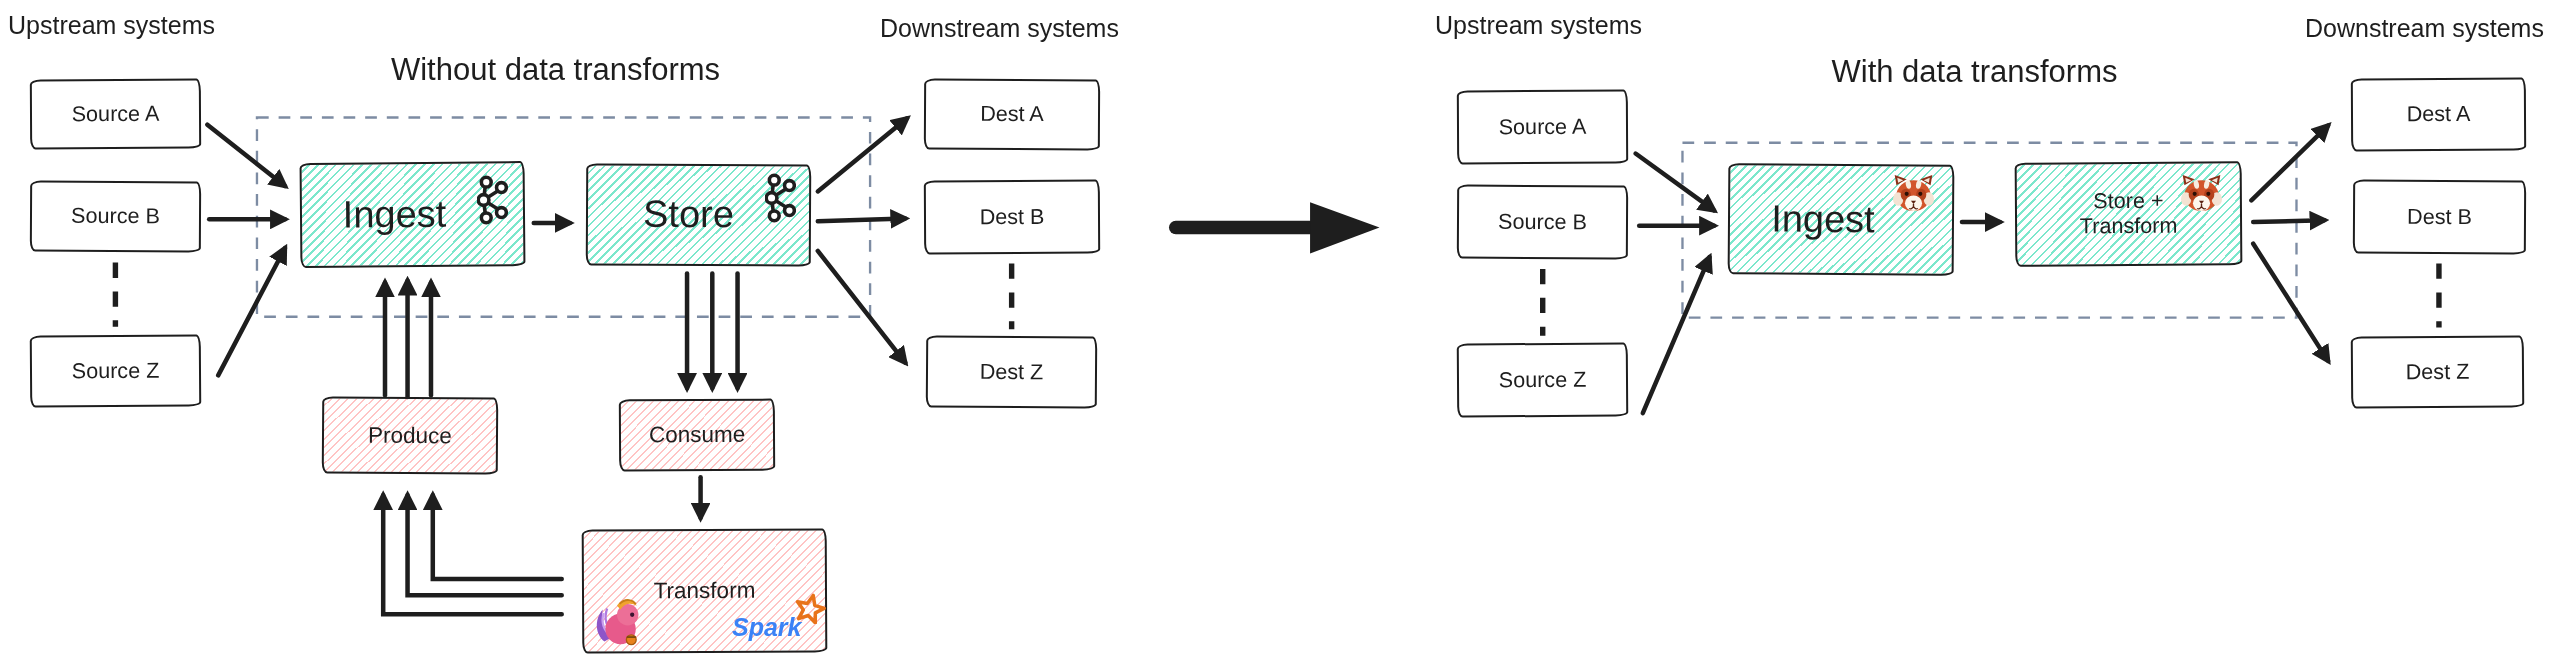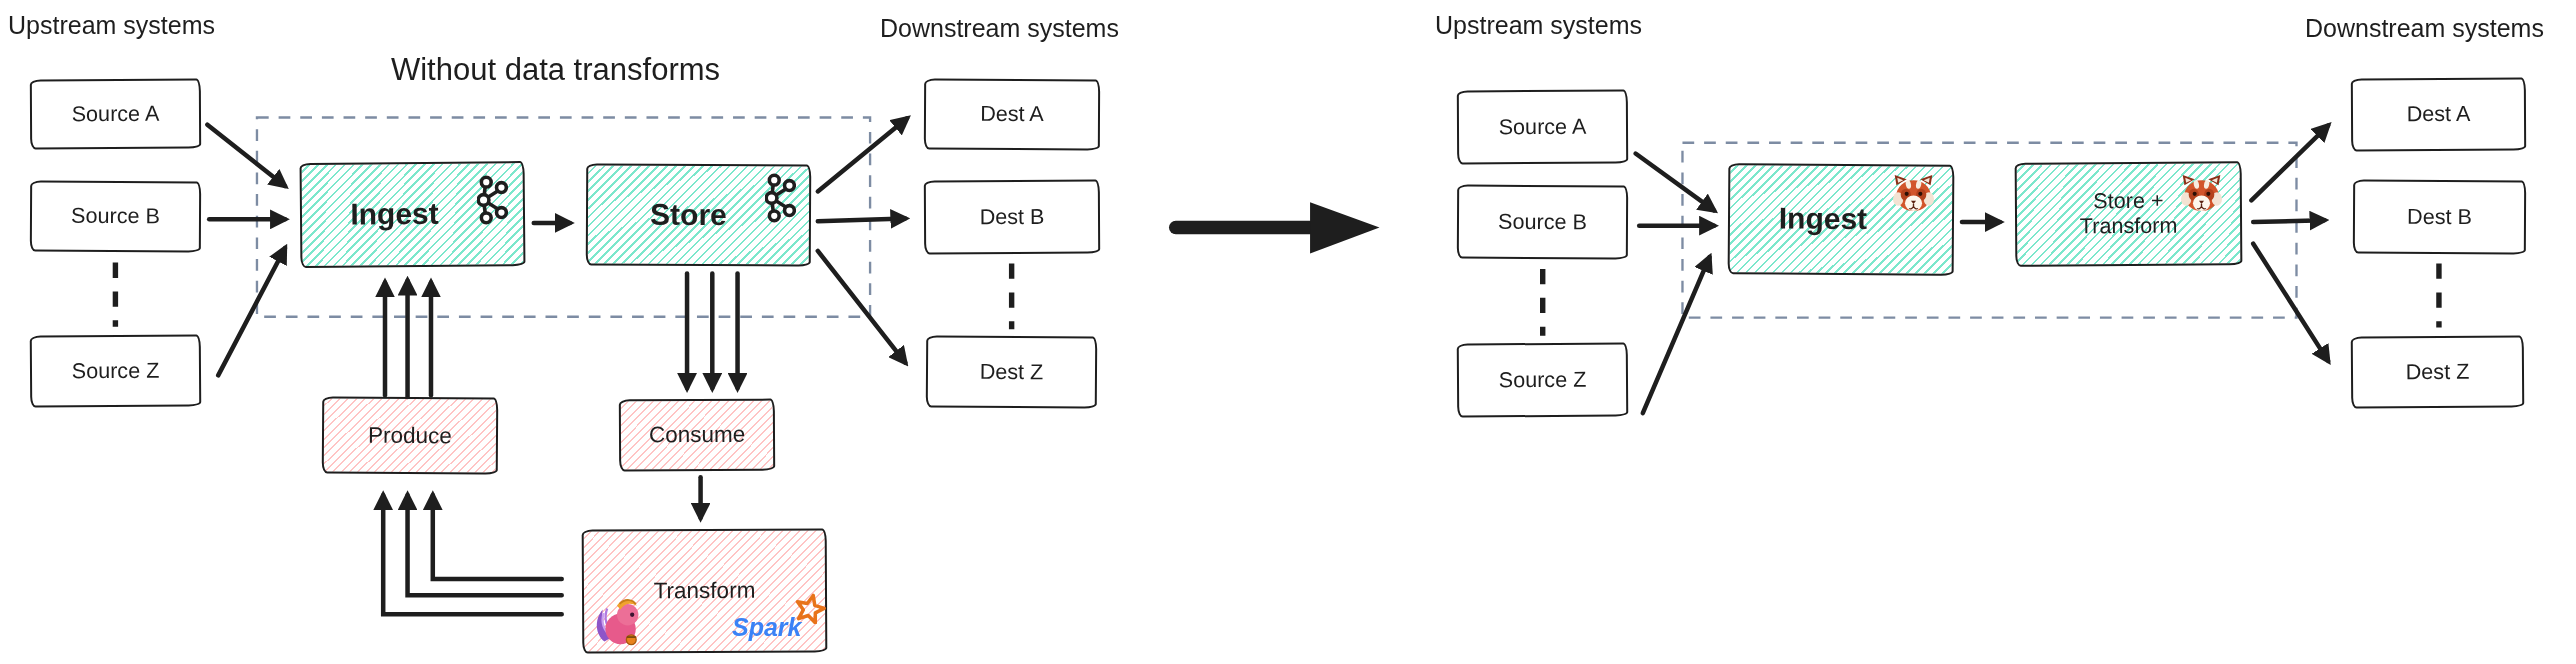--- a/index.html
+++ b/index.html
@@ -4,21 +4,21 @@
 <style>
   html,body{margin:0;padding:0;background:#ffffff;}
   body{font-family:"Liberation Sans", sans-serif;color:#1e1e1e;}
   .canvas{position:relative;width:2576px;height:665px;background:#fff;overflow:hidden;}
 
   
   .bx{position:absolute;display:flex;align-items:center;justify-content:center;
       border:2.7px solid #1e1e1e;background:#fff;box-sizing:border-box;
       border-radius:10.8px 4.5px 12.6px 5.4px / 5.4px 12.6px 4.5px 10.8px;}
   .bx .lbl{font-size:21.6px;line-height:1.15;text-align:center;}
-  .bx.big .lbl{font-size:30px;font-weight:bold;}
+  .bx.big .lbl{font-size:38px;}
   .teal{background:
       repeating-linear-gradient(135deg, rgba(101,227,195,0) 0px, rgba(101,227,195,0) 4.5px,
         rgba(101,227,195,0.85) 4.5px, rgba(101,227,195,0.85) 6.3px), #fff;}
   .pink{background:
       repeating-linear-gradient(135deg, rgba(255,148,148,0) 0px, rgba(255,148,148,0) 4.5px,
         rgba(255,148,148,0.55) 4.5px, rgba(255,148,148,0.55) 5.9px), #fff;}
 
   
   .freelbl{position:absolute;font-size:25px;white-space:nowrap;}
   .titlelbl{position:absolute;font-size:31px;text-align:center;width:451px;}
@@ -174,20 +174,21 @@
     <span class="lbl">Dest A</span>
   </div>
   <div class="bx" style="left:924px;top:180px;width:176px;height:74px;transform:rotate(-0.3deg);">
     <span class="lbl">Dest B</span>
   </div>
   <div class="bx" style="left:926px;top:336px;width:171px;height:72px;transform:rotate(0.4deg);">
     <span class="lbl">Dest Z</span>
   </div>
 
   <div class="freelbl" style="left:1435px;top:10.8px;">Upstream systems</div>
+  <div class="titlelbl" style="left:1749px;top:54px;">With data transforms</div>
   <div class="freelbl" style="left:2305px;top:14.4px;">Downstream systems</div>
 
   <div class="bx" style="left:1457px;top:90px;width:171px;height:74px;transform:rotate(-0.3deg);">
     <span class="lbl">Source A</span>
   </div>
   <div class="bx" style="left:1457px;top:185px;width:171px;height:74px;transform:rotate(0.3deg);">
     <span class="lbl">Source B</span>
   </div>
   <div class="bx" style="left:1457px;top:343px;width:171px;height:74px;transform:rotate(-0.4deg);">
     <span class="lbl">Source Z</span>

